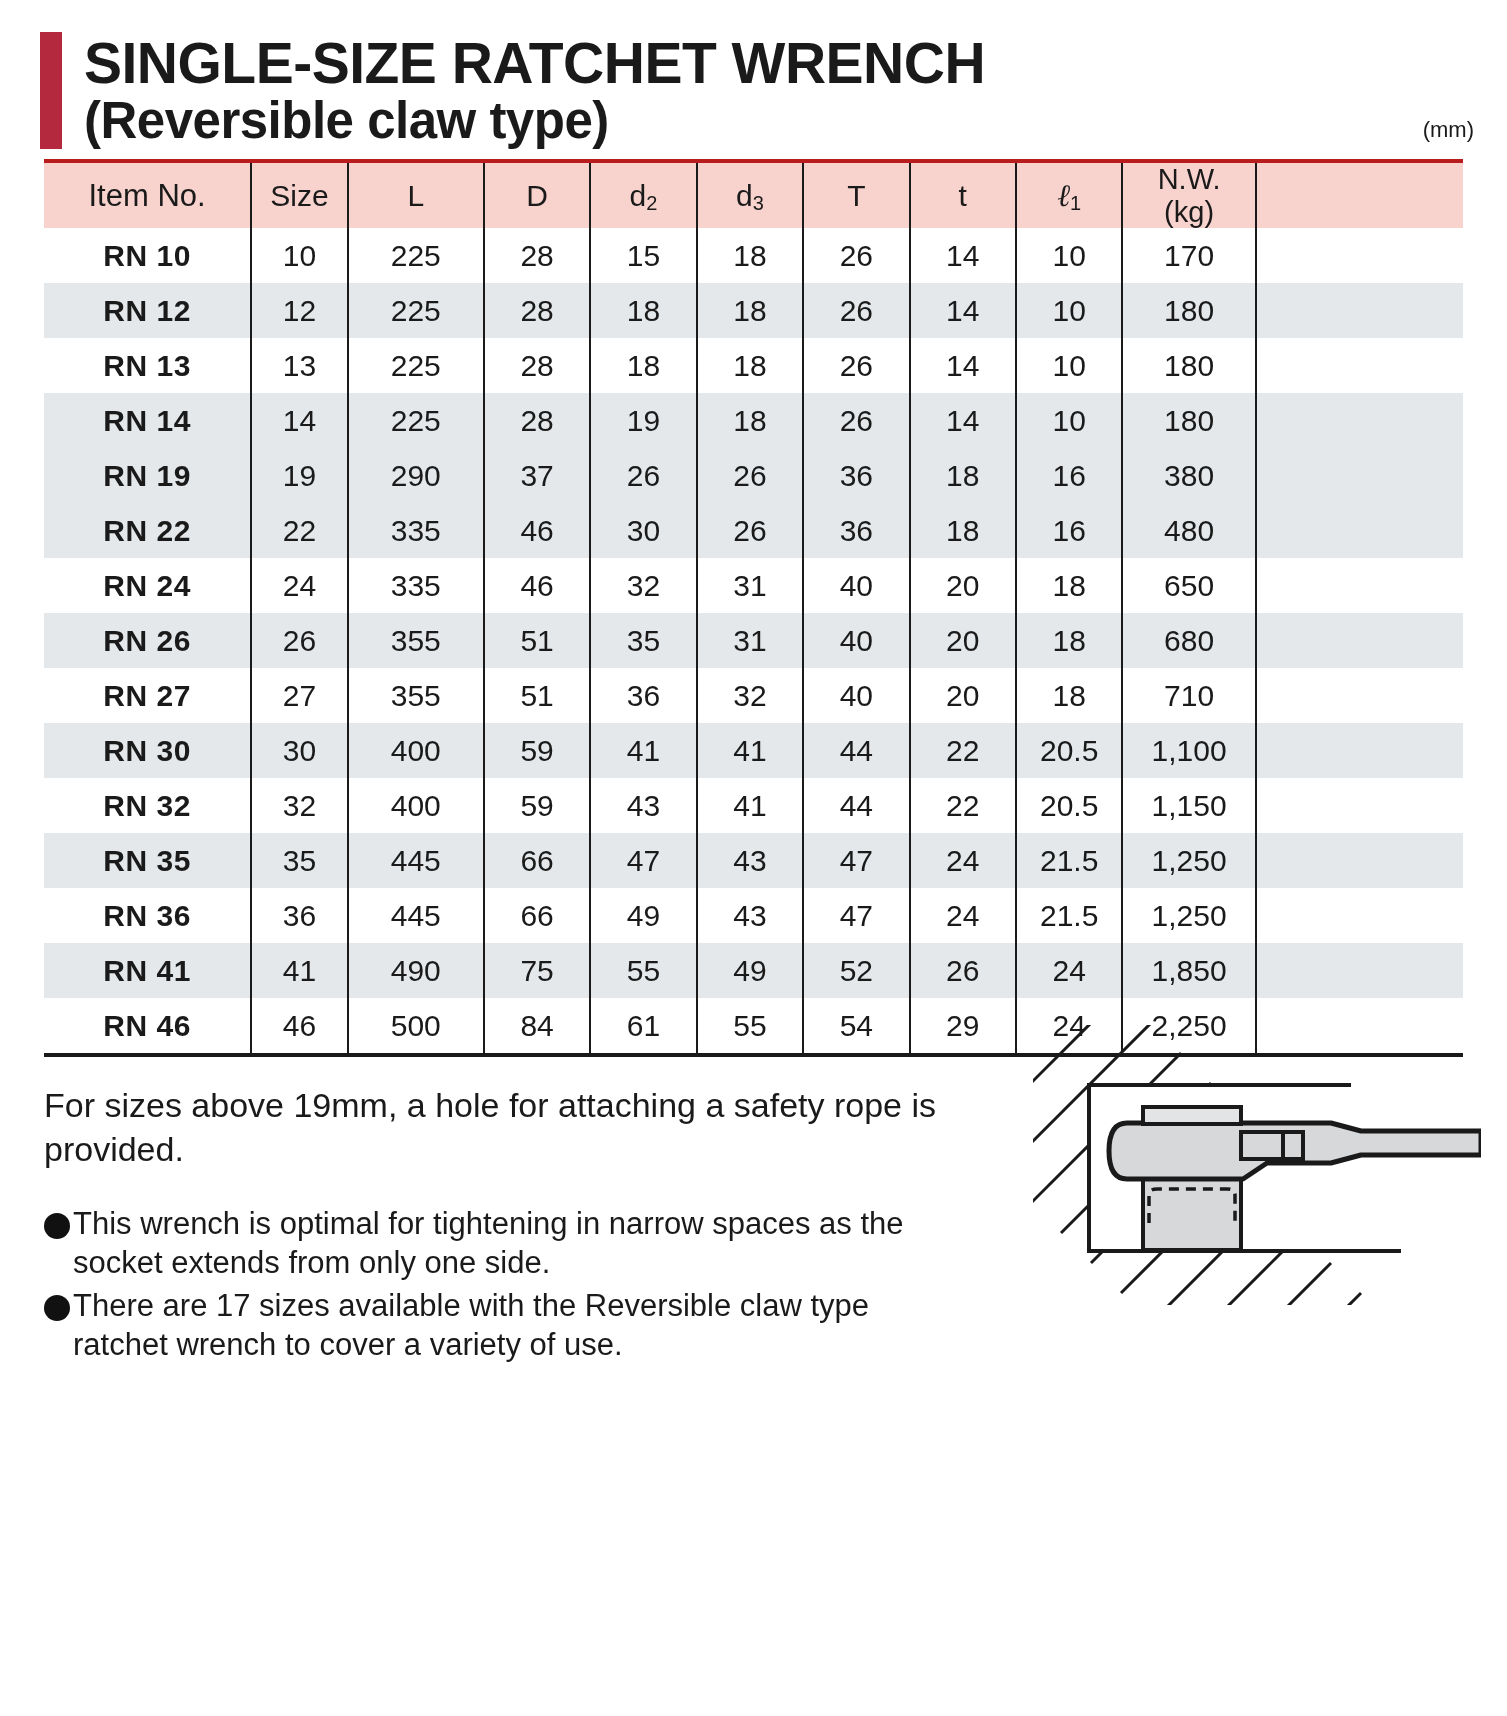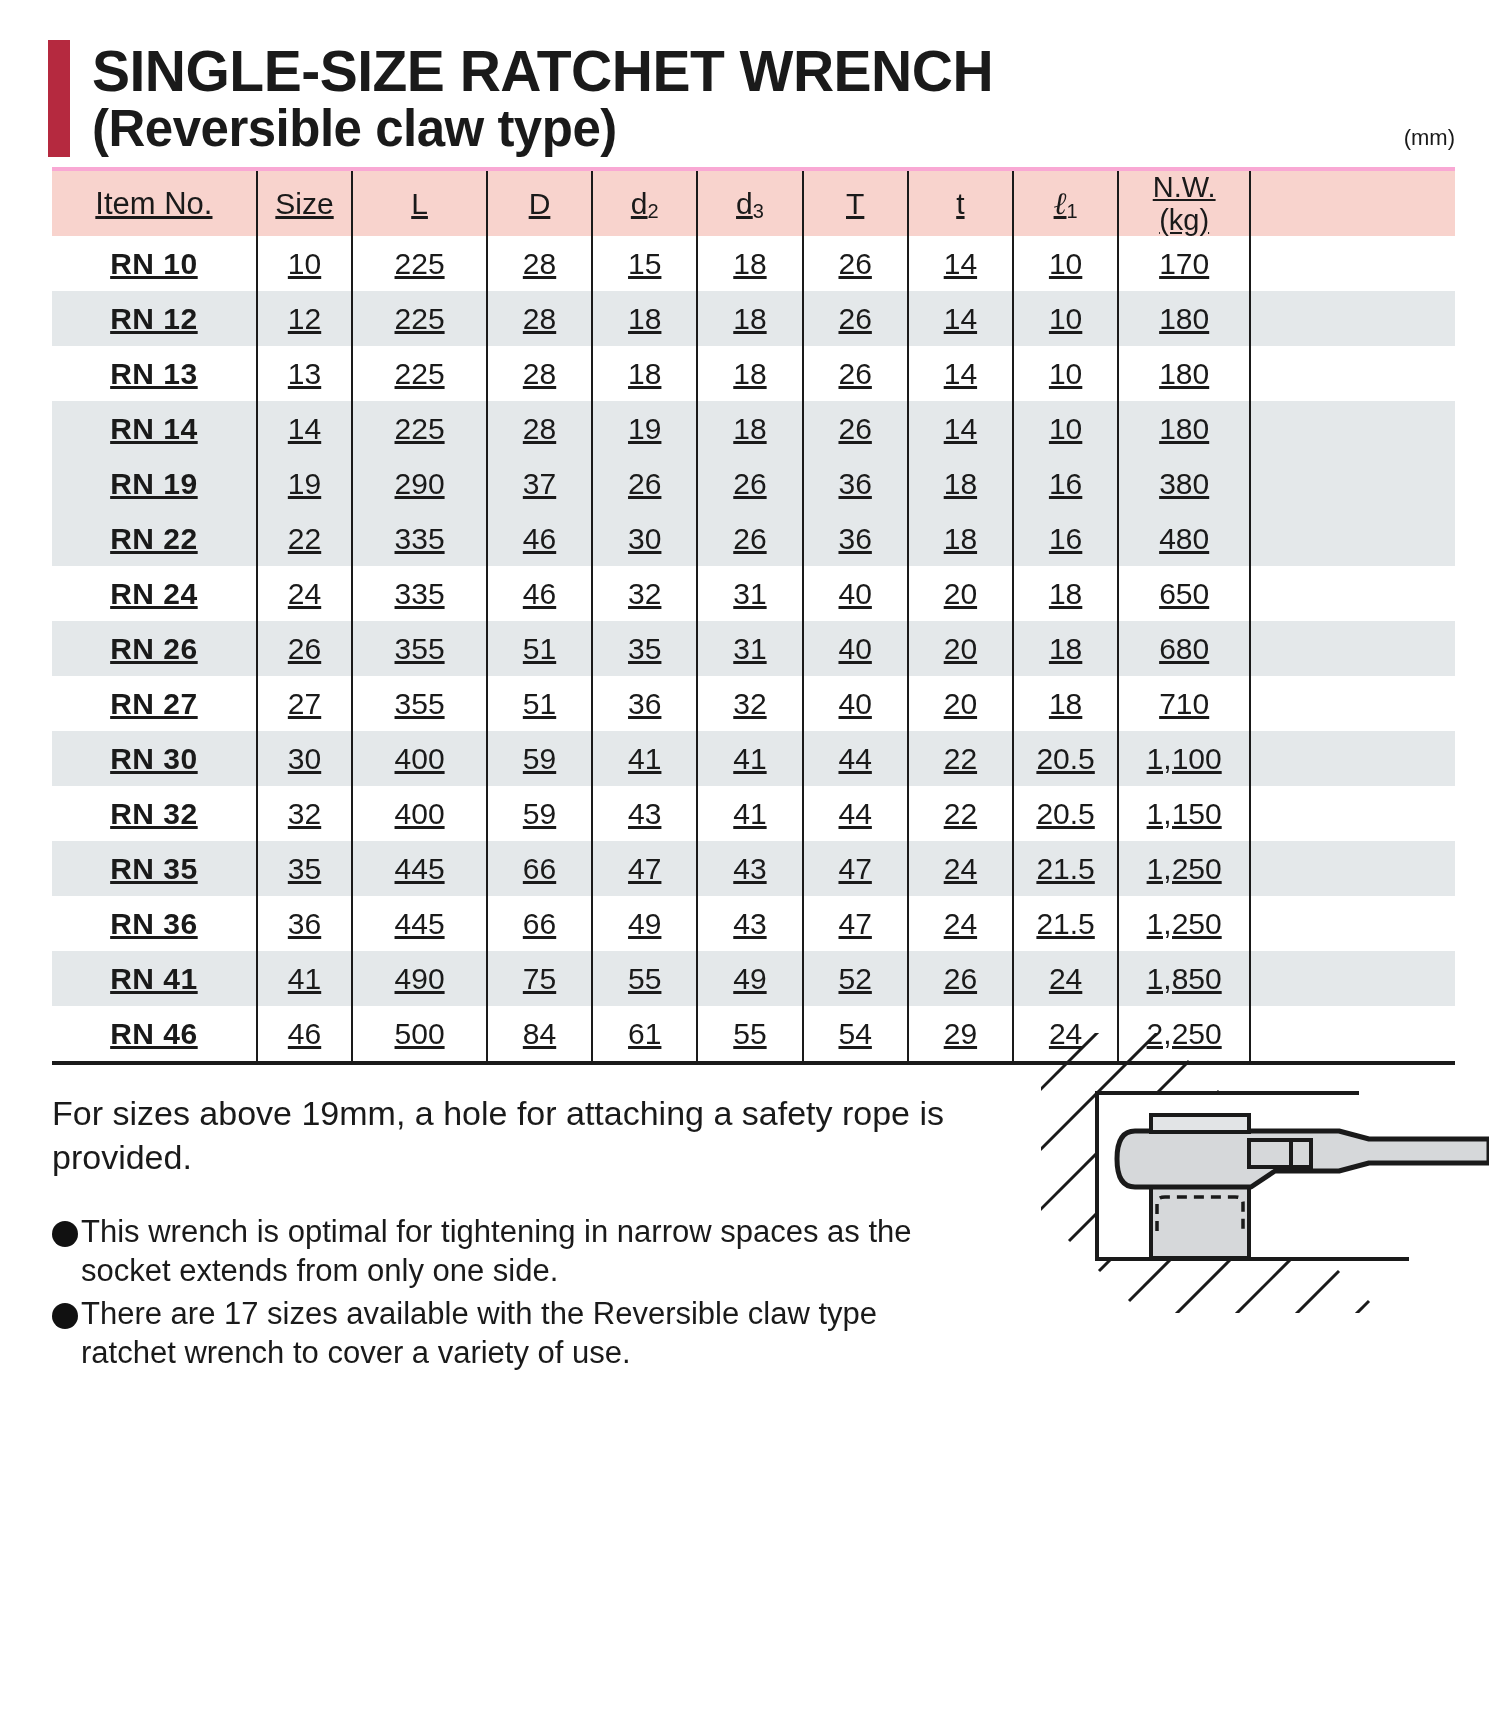--- a/index.html
+++ b/index.html
@@ -10,21 +10,21 @@
     background: #ffffff;
     font-family: "Liberation Sans", sans-serif;
     color: #1a1a1a;
     overflow: hidden;
   }
 
   .page {
     position: relative;
     width: 1507px;
     height: 1716px;
-    padding: 12px;
+    padding: 4px;
   }
 
   
   .title-block {
     display: flex;
     align-items: stretch;
     padding: 28px 0 0 36px;
     position: relative;
   }
   .title-bar {
@@ -43,32 +43,31 @@
   }
   .title-line2 {
     font-size: 51px;
     font-weight: bold;
     letter-spacing: -0.5px;
     line-height: 1.12;
     white-space: nowrap;
   }
   .unit-note {
     position: absolute;
-    right: 40px;
+    right: 29px;
     bottom: 6px;
     font-size: 22px;
     color: #1a1a1a;
   }
 
   
   .table-wrap {
     margin: 10px 40px 0 40px;
-    border-top: 4px solid #f9a8d4;
+    border-top: 4px solid #b91c1c;
     border-bottom: 4px solid #1a1a1a;
-    text-decoration: underline;
   }
   table.spec {
     width: 100%;
     border-collapse: collapse;
     table-layout: fixed;
   }
   table.spec th,
   table.spec td {
     border-right: 2px solid #1a1a1a;
     text-align: center;

